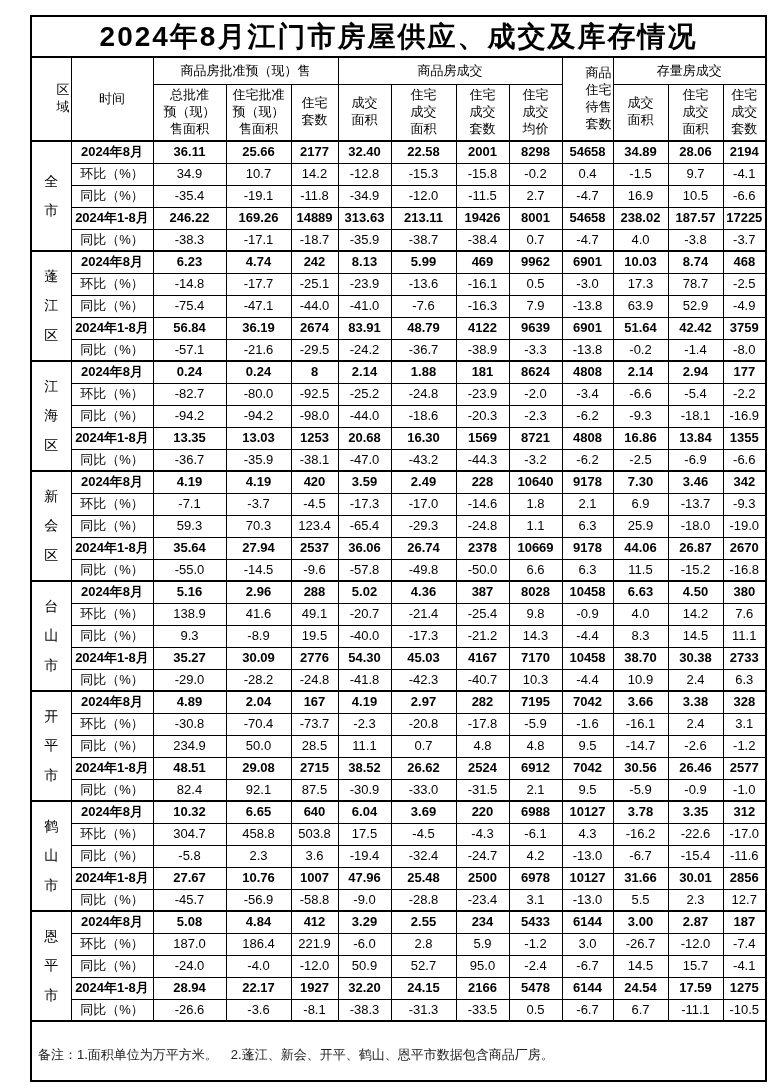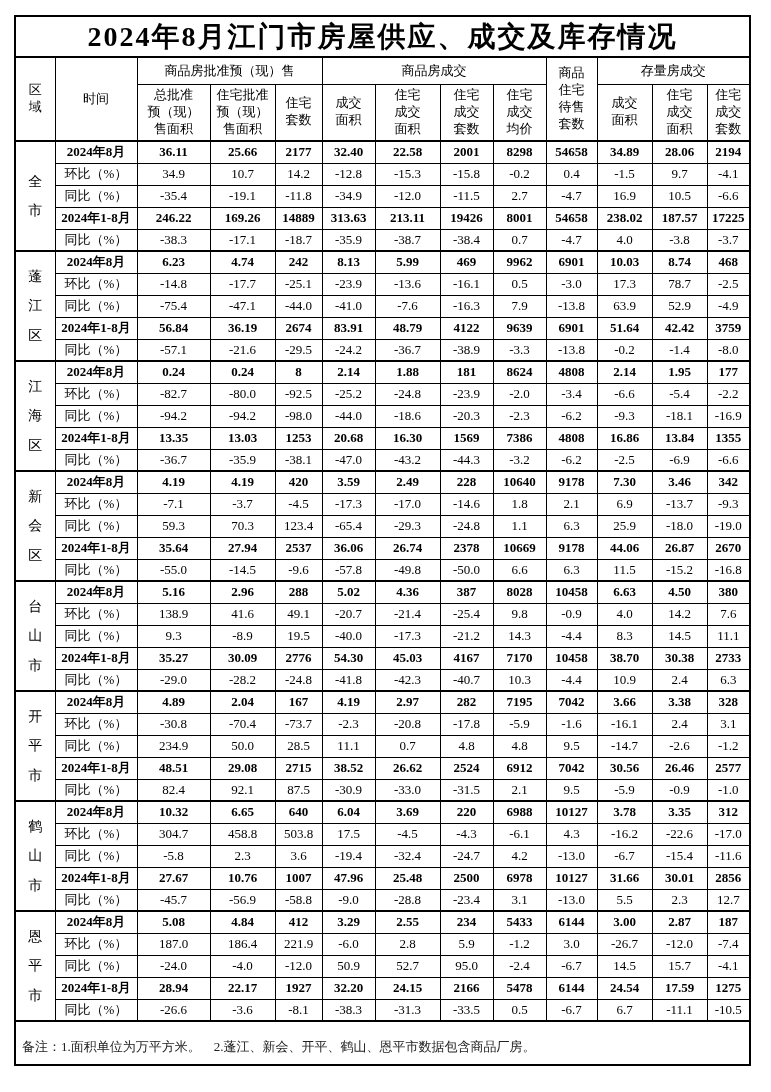--- a/index.html
+++ b/index.html
@@ -4,48 +4,47 @@
 <style>
   * { box-sizing: border-box; }
   html,body { margin:0; padding:0; background:#ffffff; }
   body {
     width:771px; height:1092px; position:relative;
     font-family:"Liberation Sans","DejaVu Sans",sans-serif;
     color:#000;
   }
   .page { position:absolute; inset:0; background:#fff; }
   table.report {
-    position:absolute; left:14px; top:15px; width:735px;
+    position:absolute; left:30px; top:15px; width:735px;
     border-collapse:collapse; table-layout:fixed;
     border:2px solid #000;
-    font-family:Liberation Serif, serif;
   }
   td {
     border:1px solid #000; text-align:center; vertical-align:middle;
     padding:0 1px; font-size:13px; line-height:1.25; overflow:hidden;
   }
   td.title {
     height:40px; font-size:28px; font-weight:bold; letter-spacing:2px;
     border-bottom:2px solid #000; padding:2px 0;
   }
   tr.hrow1 td { height:27px; font-size:13px; }
   tr.hrow2 td { height:57px; font-size:13px; white-space:pre-line; line-height:1.3; }
   tr.hrow1 td, tr.hrow2 td { font-weight:normal; }
-  td.multiline { white-space:pre-line; line-height:1.3; }
+  td.multiline { white-space:pre-line; line-height:1.3;text-align:right; }
   tr.hrow2 td { border-bottom:2px solid #000; }
   td.pending { border-bottom:2px solid #000; }
   tbody td { height:22px; }
   td.region {
     white-space:pre-line; line-height:2.1; font-size:14px; padding:0;
   }
   td.rlabel { font-size:13px;margin-left:14px; }
   .em { font-weight:bold; }
   tr.block-start td { border-top:2px solid #000; }
   td.footnote {
-    height:44px; text-align:left; vertical-align:middle;
+    height:60px; text-align:left; vertical-align:middle;
     padding:10px 6px 2px 6px; font-size:13px; border-top:2px solid #000;
     color:#222;
   }
 </style>
 </head>
 <body>
 
 <div class="page">
   <table class="report">
     <colgroup>
@@ -262,21 +261,21 @@
           <td class="rlabel em">2024年8月</td>
           <td class="val em">0.24</td>
           <td class="val em">0.24</td>
           <td class="val em">8</td>
           <td class="val em">2.14</td>
           <td class="val em">1.88</td>
           <td class="val em">181</td>
           <td class="val em">8624</td>
           <td class="val em">4808</td>
           <td class="val em">2.14</td>
-          <td class="val em">1.95</td>
+          <td class="val em">2.94</td>
           <td class="val em">177</td>
         </tr>
         <tr>
           <td class="rlabel">环比（%）</td>
           <td class="val">-82.7</td>
           <td class="val">-80.0</td>
           <td class="val">-92.5</td>
           <td class="val">-25.2</td>
           <td class="val">-24.8</td>
           <td class="val">-23.9</td>
@@ -301,21 +300,21 @@
           <td class="val">-16.9</td>
         </tr>
         <tr>
           <td class="rlabel em">2024年1-8月</td>
           <td class="val em">13.35</td>
           <td class="val em">13.03</td>
           <td class="val em">1253</td>
           <td class="val em">20.68</td>
           <td class="val em">16.30</td>
           <td class="val em">1569</td>
-          <td class="val em">7386</td>
+          <td class="val em">8721</td>
           <td class="val em">4808</td>
           <td class="val em">16.86</td>
           <td class="val em">13.84</td>
           <td class="val em">1355</td>
         </tr>
         <tr>
           <td class="rlabel">同比（%）</td>
           <td class="val">-36.7</td>
           <td class="val">-35.9</td>
           <td class="val">-38.1</td>

